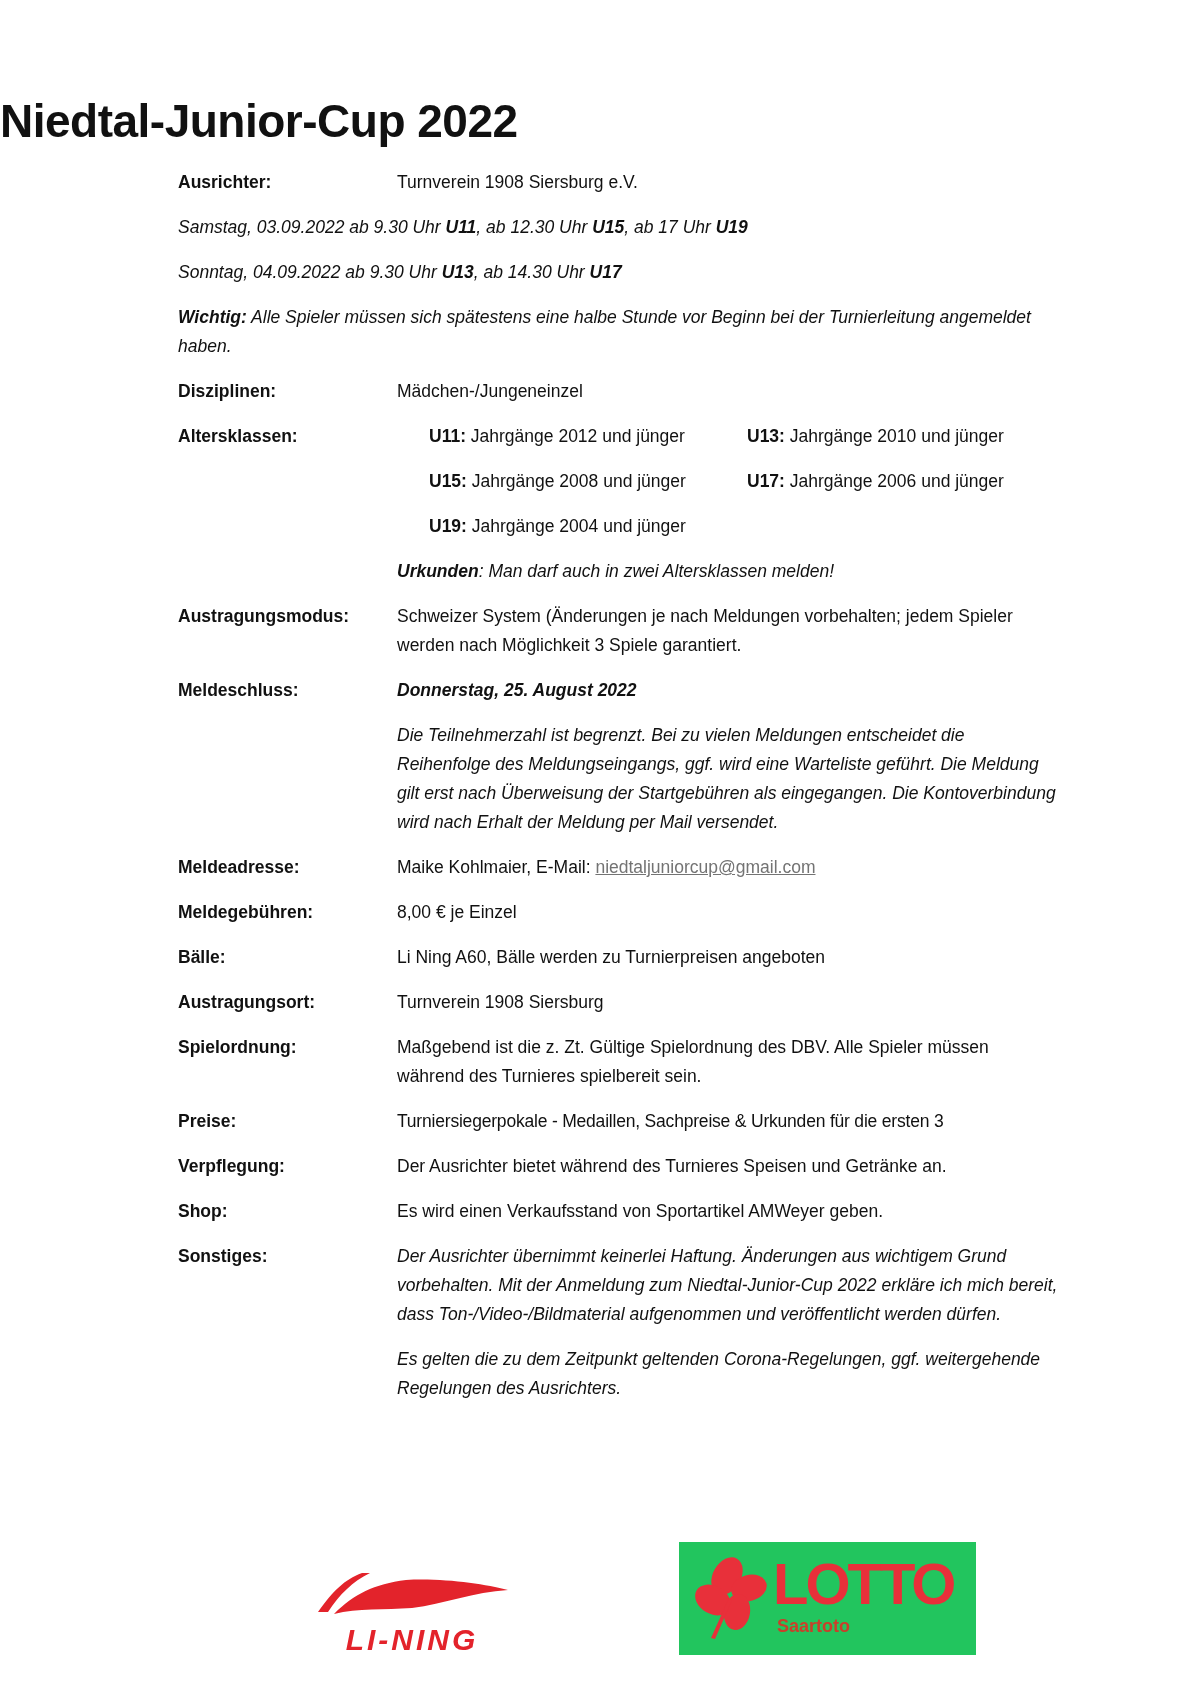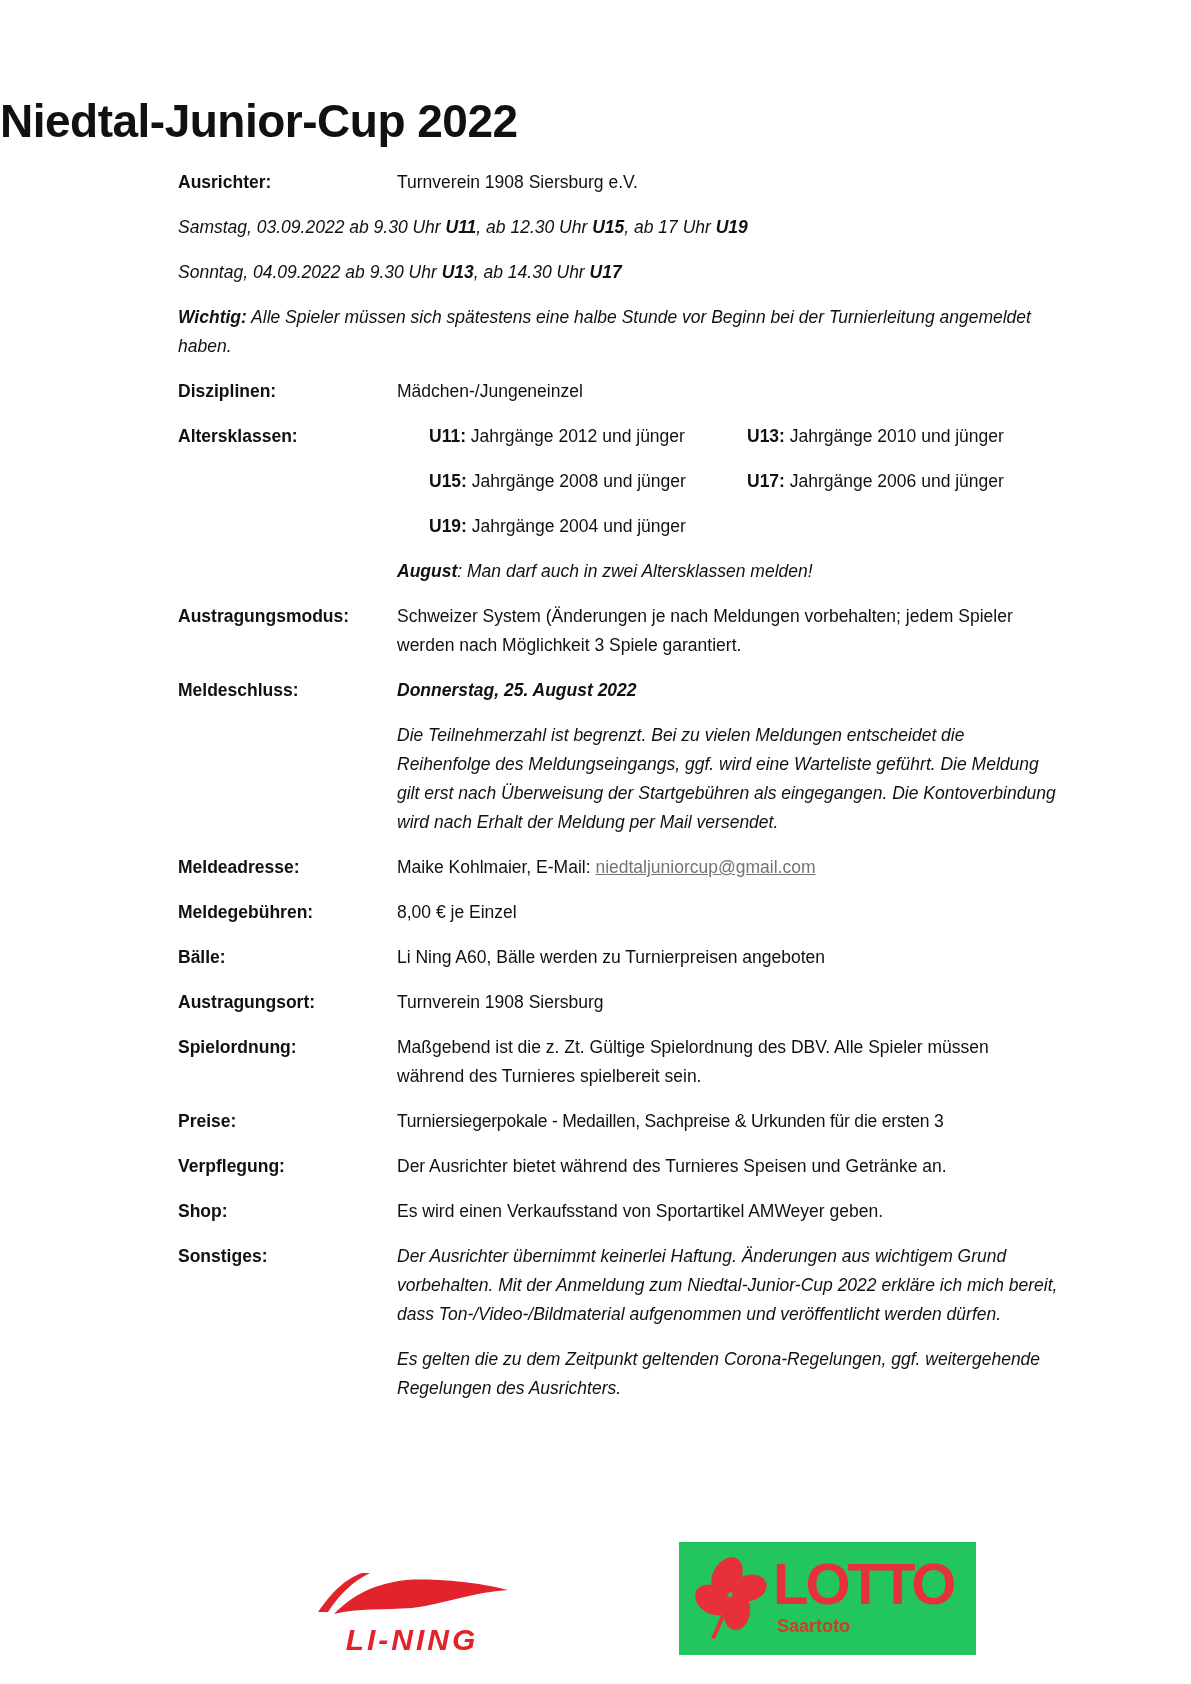--- a/index.html
+++ b/index.html
@@ -48,21 +48,21 @@
   <div class="row">
     <div class="label">Altersklassen:</div>
     <div class="value">
       <div class="ages">
         <div><span class="b">U11:</span><span> Jahrgänge 2012 und jünger</span></div>
         <div><span class="b">U13:</span><span> Jahrgänge 2010 und jünger</span></div>
         <div><span class="b">U15:</span><span> Jahrgänge 2008 und jünger</span></div>
         <div><span class="b">U17:</span><span> Jahrgänge 2006 und jünger</span></div>
         <div><span class="b">U19:</span><span> Jahrgänge 2004 und jünger</span></div>
       </div>
-      <p style="margin-top:16px;"><span class="b">August</span><span>: Man darf auch in zwei Altersklassen melden!</span></p>
+      <p style="margin-top:16px;"><span class="b">Urkunden</span><span>: Man darf auch in zwei Altersklassen melden!</span></p>
     </div>
   </div>
 
   <div class="row">
     <div class="label">Austragungsmodus:</div>
     <div class="value">Schweizer System (Änderungen je nach Meldungen vorbehalten; jedem Spieler werden nach Möglichkeit 3 Spiele garantiert.</div>
   </div>
 
   <div class="row">
     <div class="label">Meldeschluss:</div>

